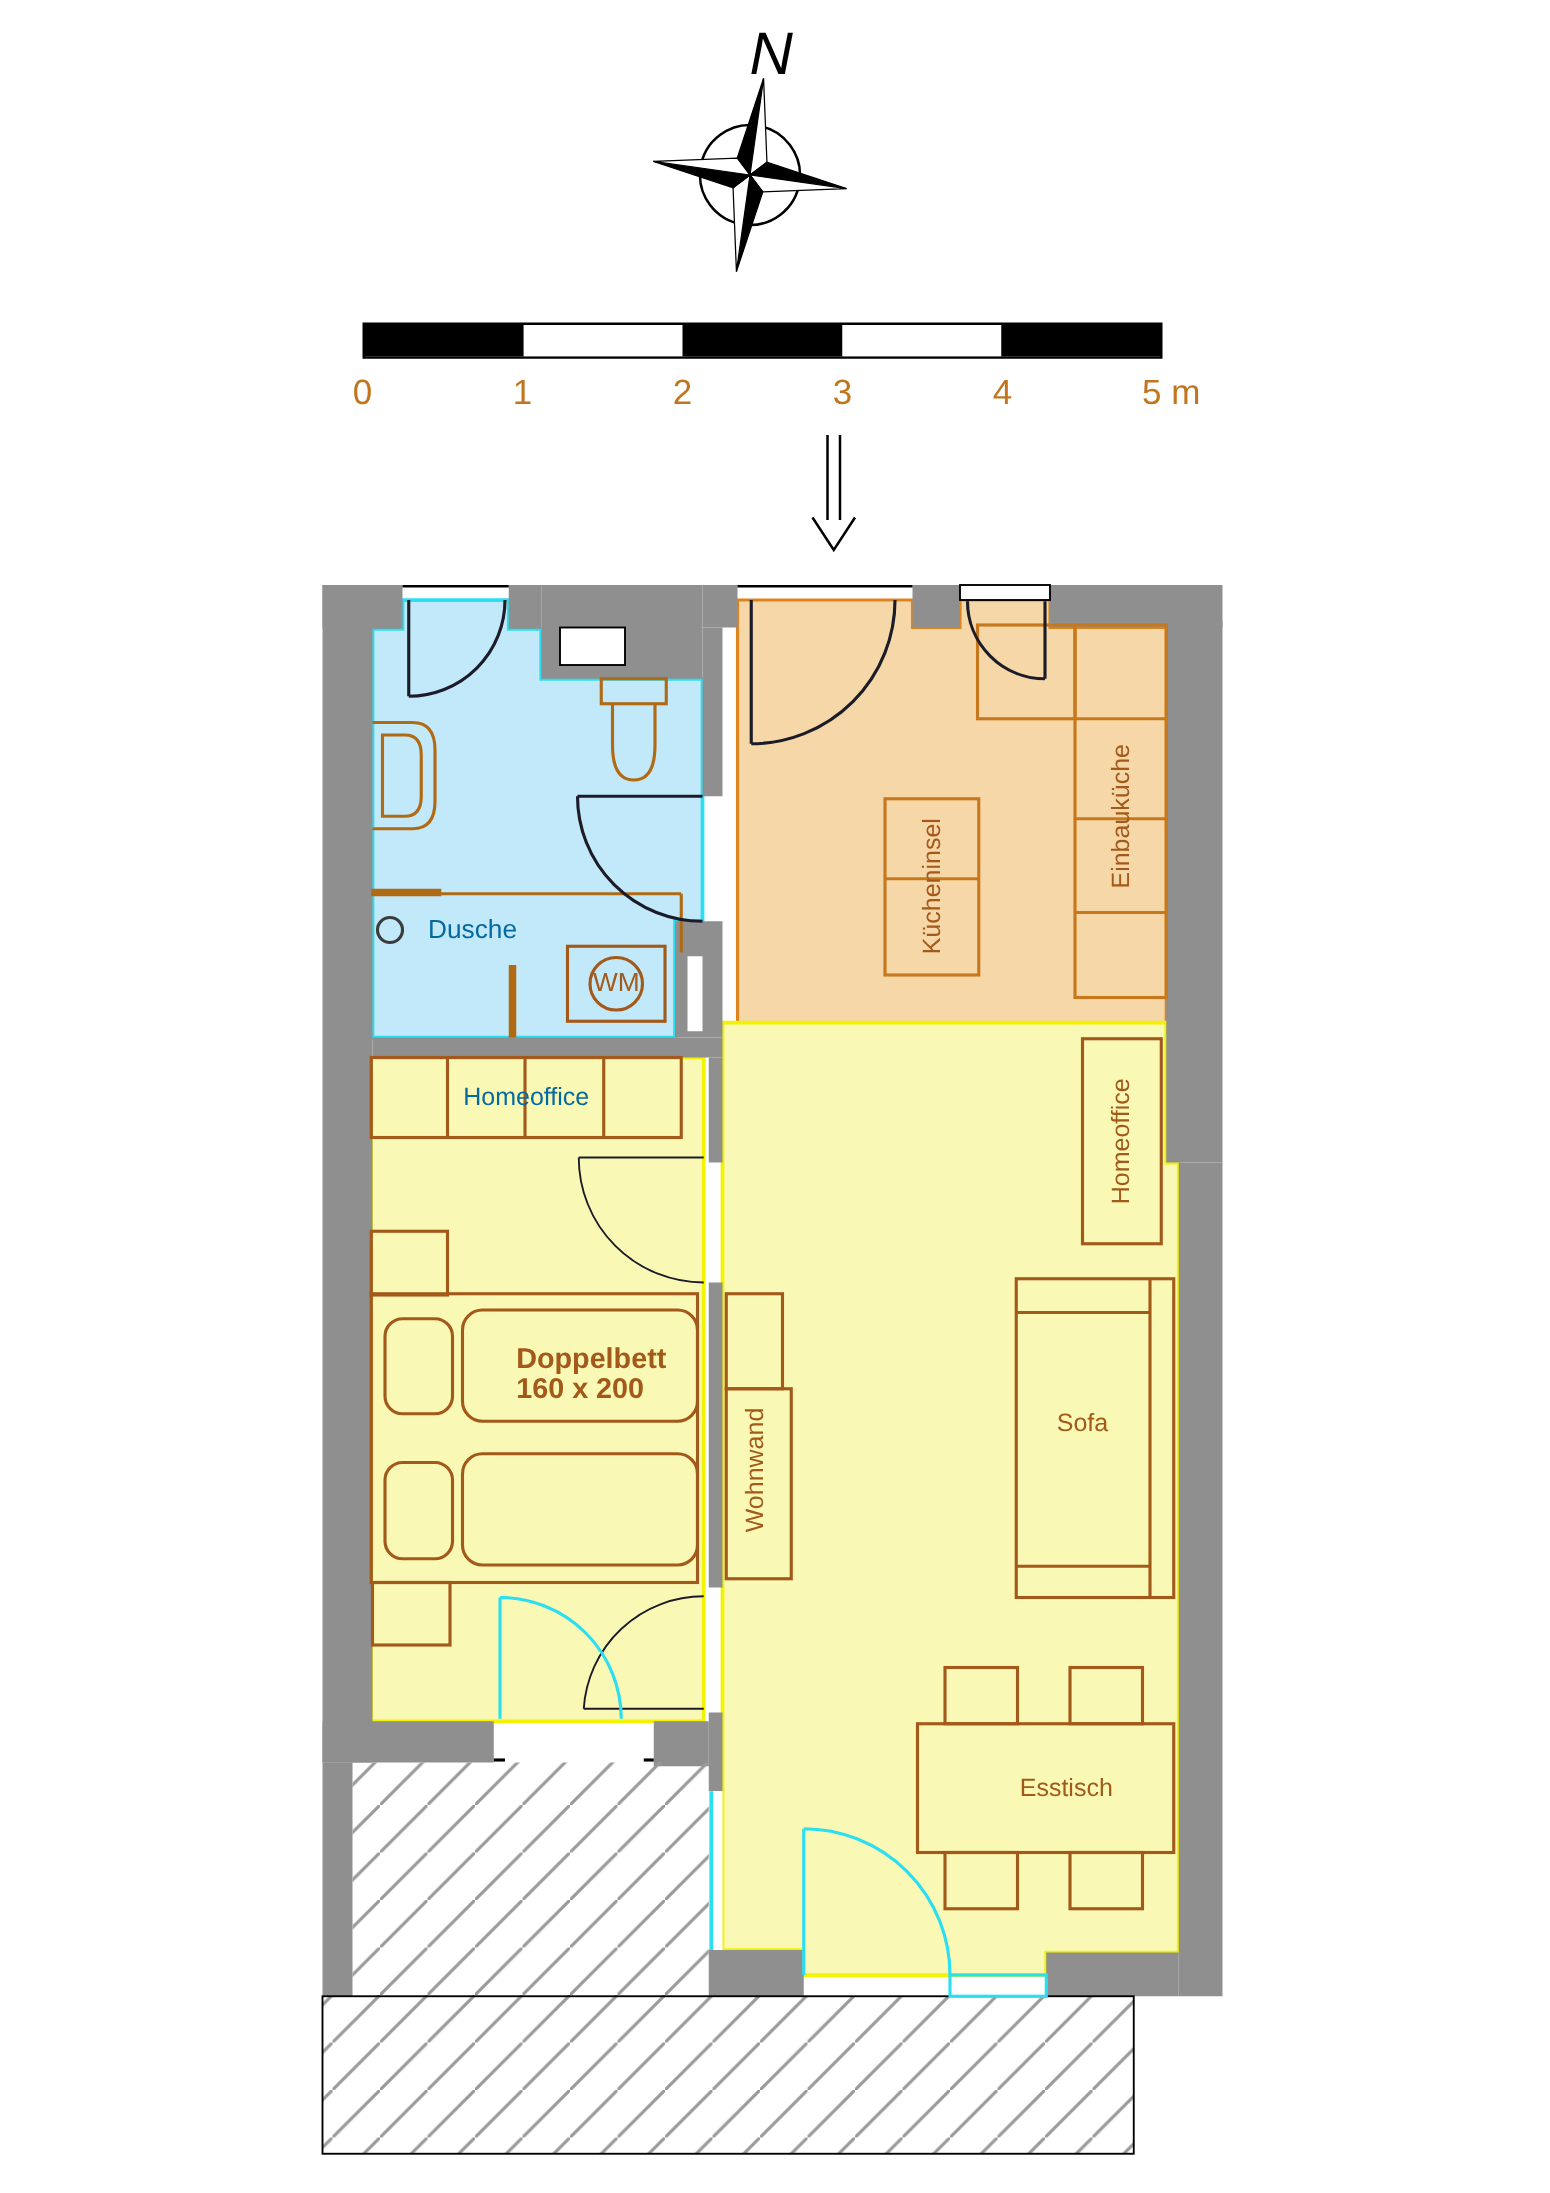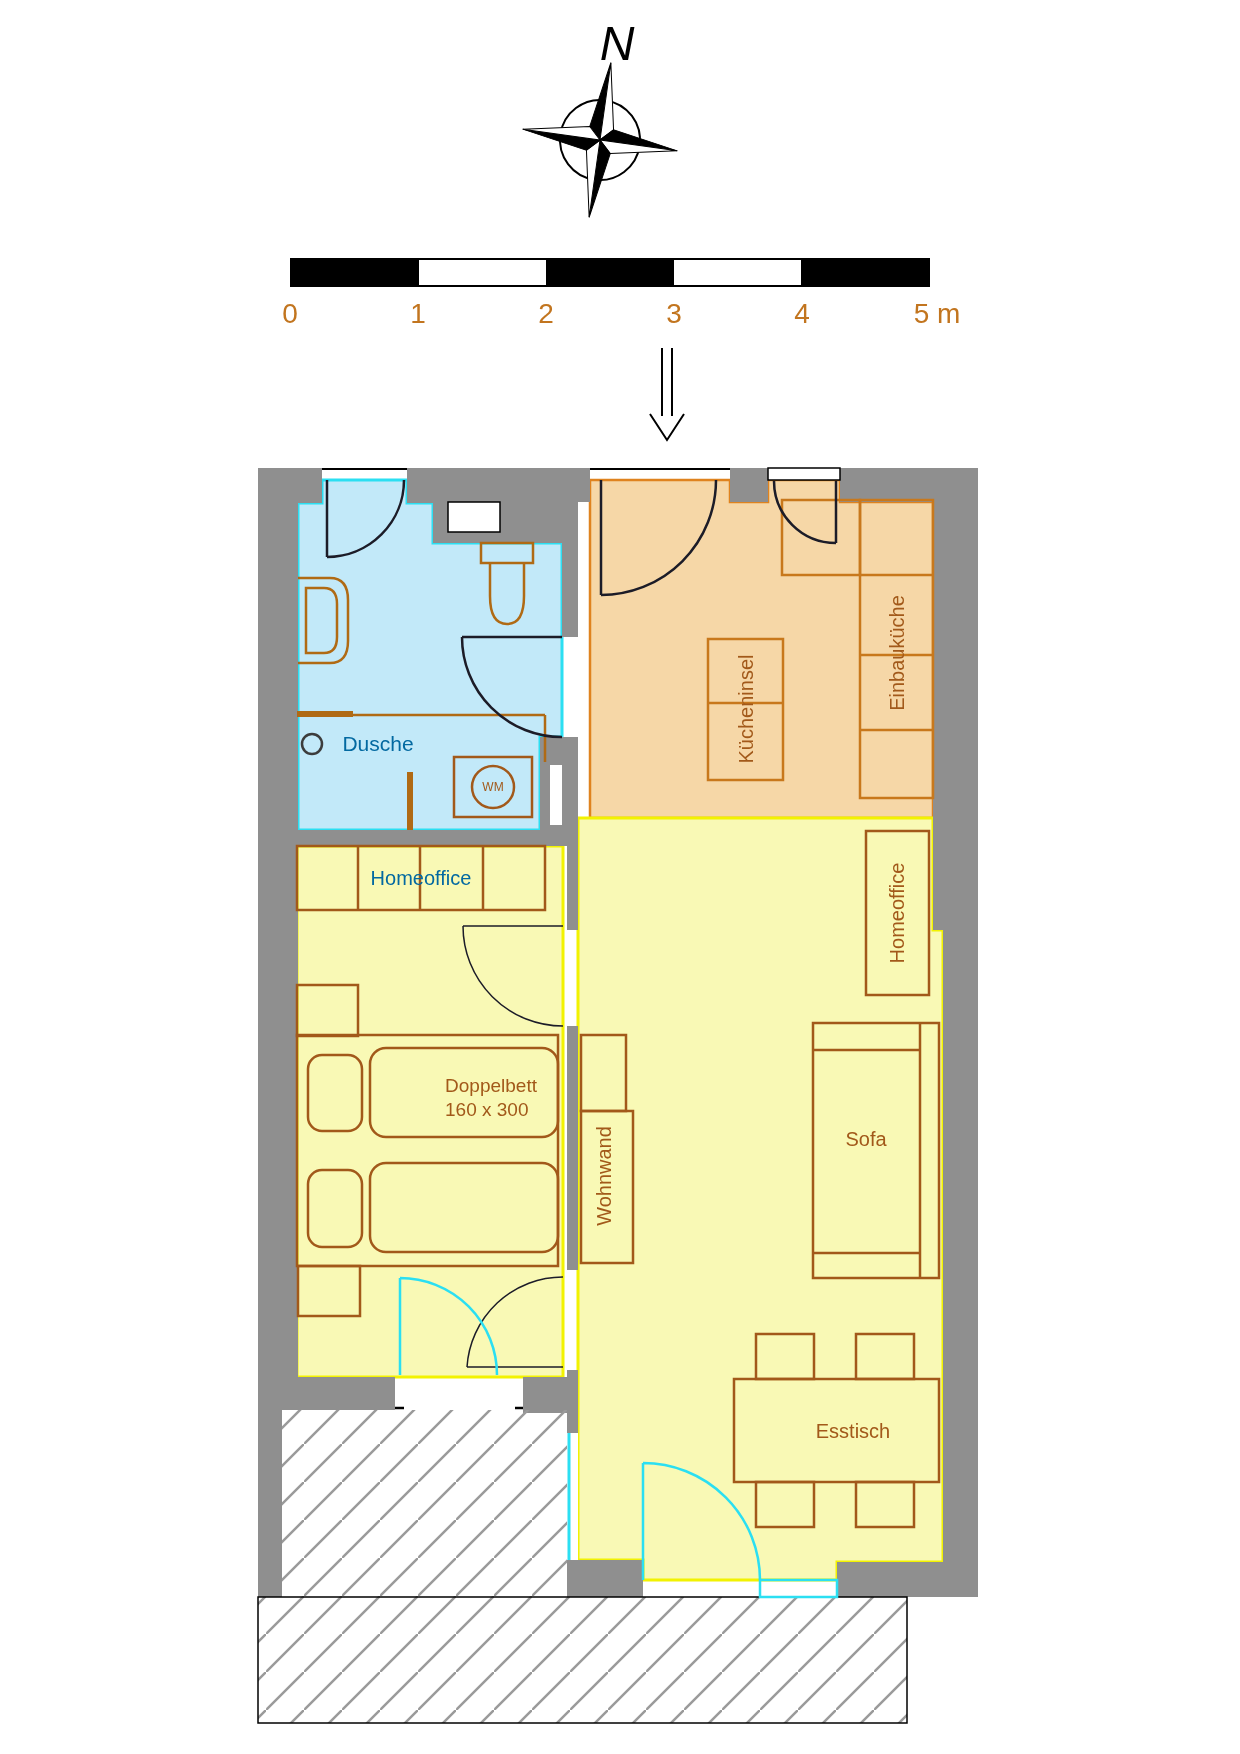--- a/index.html
+++ b/index.html
@@ -3,30 +3,30 @@
 <meta charset="utf-8">
 <style>
   html,body{margin:0;padding:0;background:#ffffff;}
   #canvas{position:relative;width:1240px;height:1754px;background:#ffffff;overflow:hidden;
           font-family:"Liberation Sans",sans-serif;}
   #plan-svg{position:absolute;left:0;top:0;}
   .lbl{position:absolute;transform:translate(-50%,-50%);white-space:nowrap;
        color:#a2591a;font-size:20px;line-height:22px;}
   .lbl.rot{transform:translate(-50%,-50%) rotate(-90deg);}
   .lbl.dark{color:#0369a1;}
-  .lbl.small{font-size:12px;text-align:center;}
+  .lbl.small{font-size:21px;text-align:center;}
   .lbl.north{font-size:48px;font-style:italic;color:#000;}
   .scalebar{position:absolute;left:290px;top:258px;width:640px;height:29px;
             display:flex;border:2px solid #000;box-sizing:border-box;}
   .scalebar .seg{flex:1;}
   .seg.b{background:#000;} .seg.w{background:#fff;}
   .ticklbl{position:absolute;top:299px;transform:translateX(-50%);
            color:#c2751f;font-size:28px;line-height:30px;}
-  .bedlbl{position:absolute;left:491px;top:1098px;transform:translate(-50%,-50%);
-          color:#a2591a;font-size:19px;line-height:24px;text-align:left;}
+  .bedlbl{position:absolute;left:473px;top:1098px;transform:translate(-50%,-50%);
+          color:#a2591a;font-size:23px;line-height:24px;text-align:left;font-weight:bold;}
 </style>
 </head>
 <body>
 
 <div id="canvas">
 
   <svg id="plan-svg" width="1240" height="1754" viewBox="0 0 1240 1754">
     <defs>
       <pattern id="hatch" width="38" height="38" patternUnits="userSpaceOnUse">
         <path d="M-5,43 L43,-5" stroke="#9a9a9a" stroke-width="2.5" fill="none"></path>
@@ -187,21 +187,21 @@
 
   <div class="lbl dark" style="left:378px;top:744px;font-size:21px">Dusche</div>
   <div class="lbl small" style="left:493px;top:787px">WM</div>
 
   <div class="lbl rot" style="left:746px;top:709px">Kücheninsel</div>
   <div class="lbl rot" style="left:897px;top:653px">Einbauküche</div>
 
   <div class="lbl dark" style="left:421px;top:878px">Homeoffice</div>
   <div class="bedlbl">
     <div>Doppelbett</div>
-    <div>160 x 300</div>
+    <div>160 x 200</div>
   </div>
 
   <div class="lbl rot" style="left:897px;top:913px">Homeoffice</div>
   <div class="lbl rot" style="left:604px;top:1176px">Wohnwand</div>
   <div class="lbl" style="left:866px;top:1139px">Sofa</div>
   <div class="lbl" style="left:853px;top:1431px">Esstisch</div>
 
 </div>
 
 </body></html>

